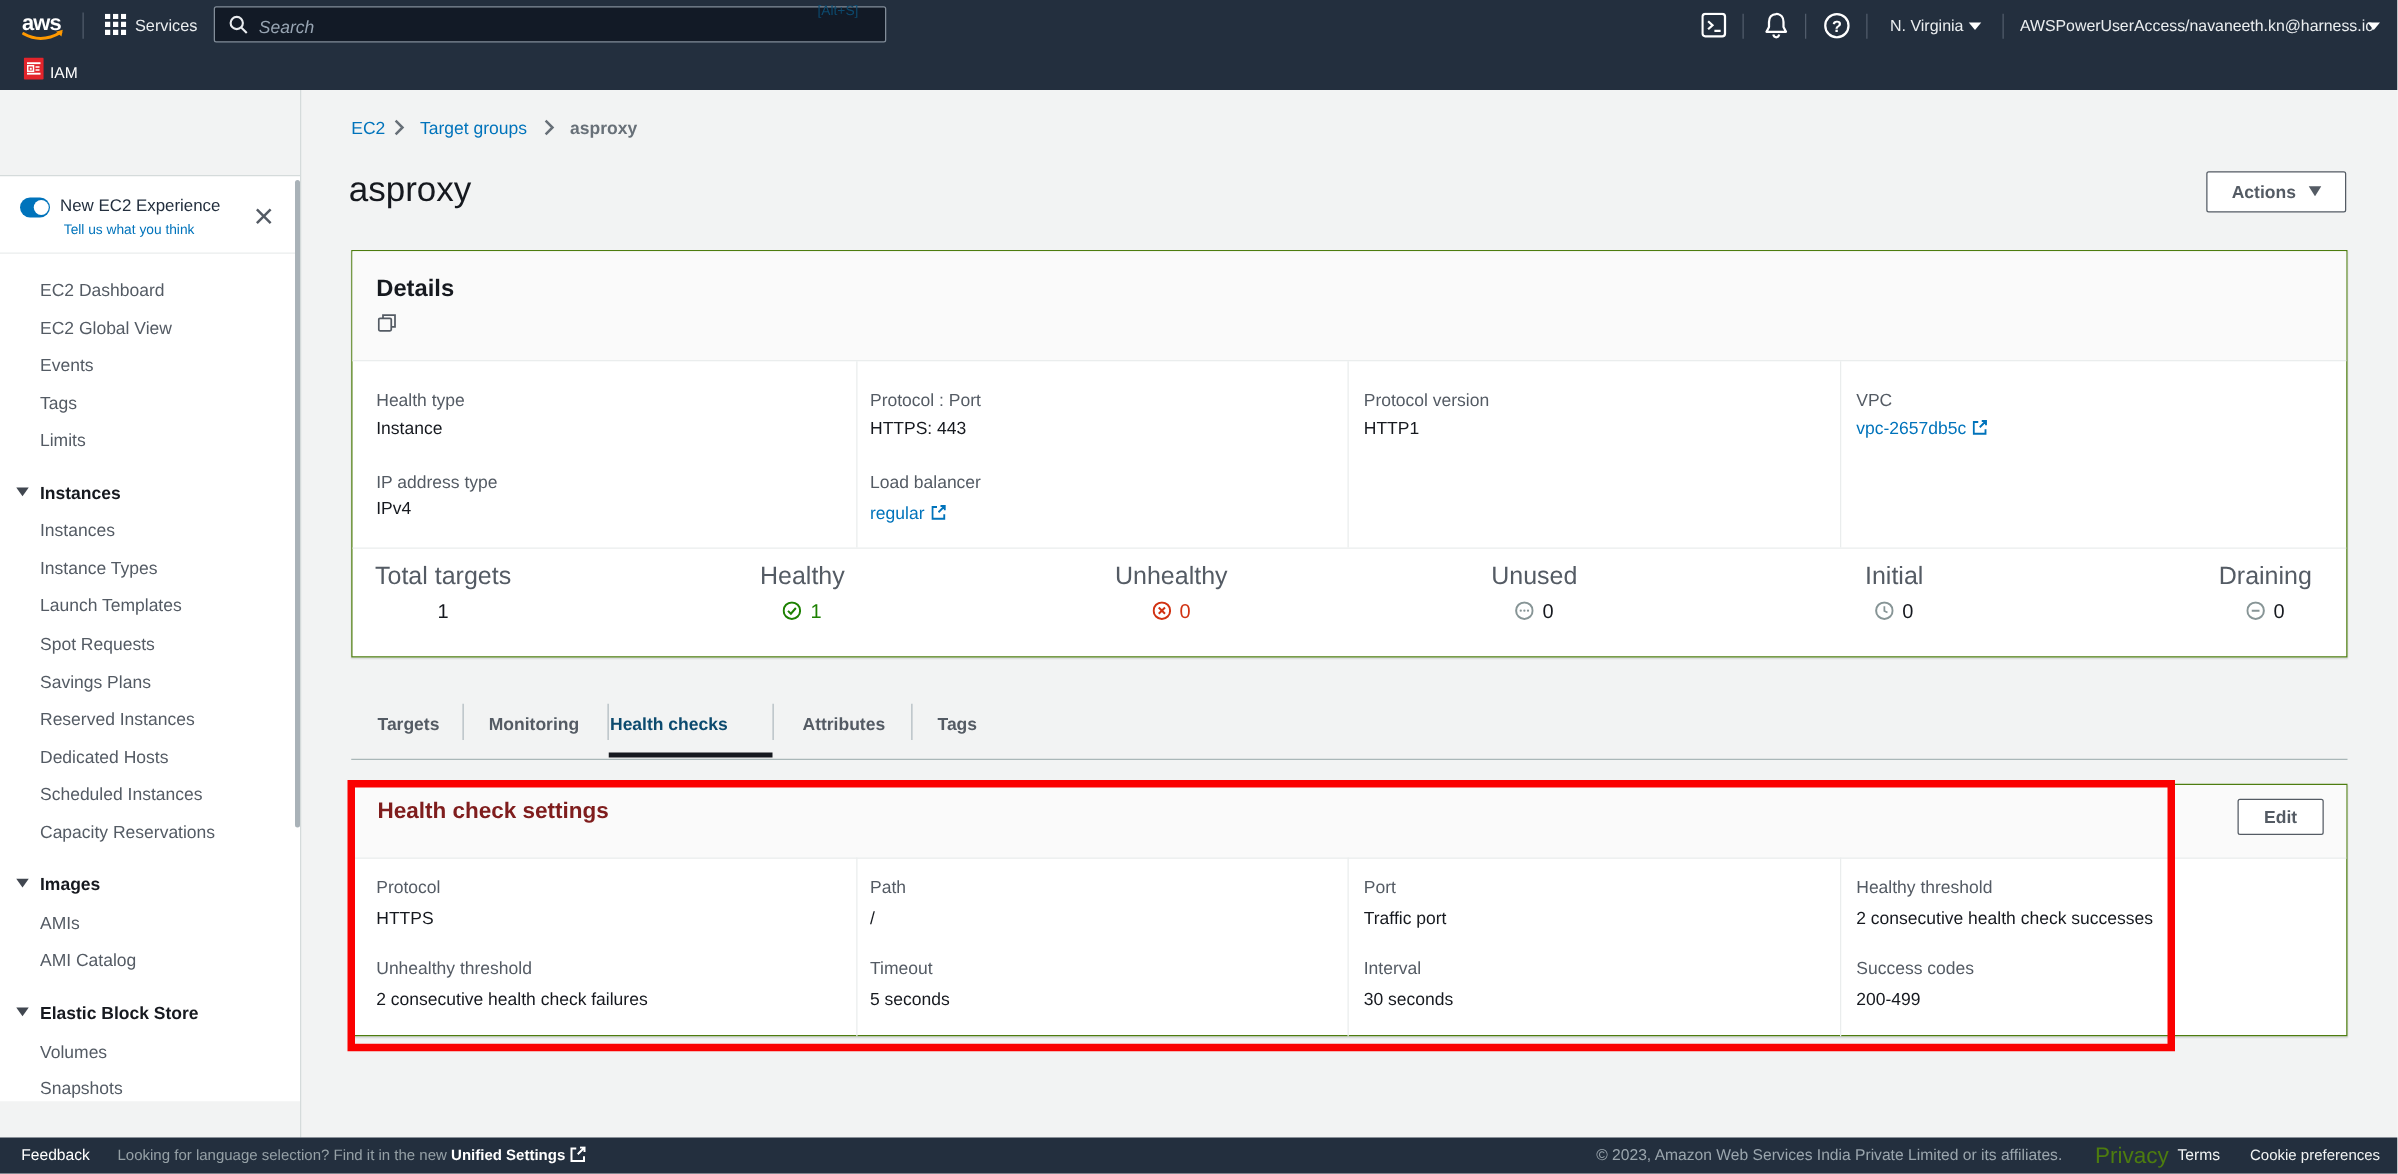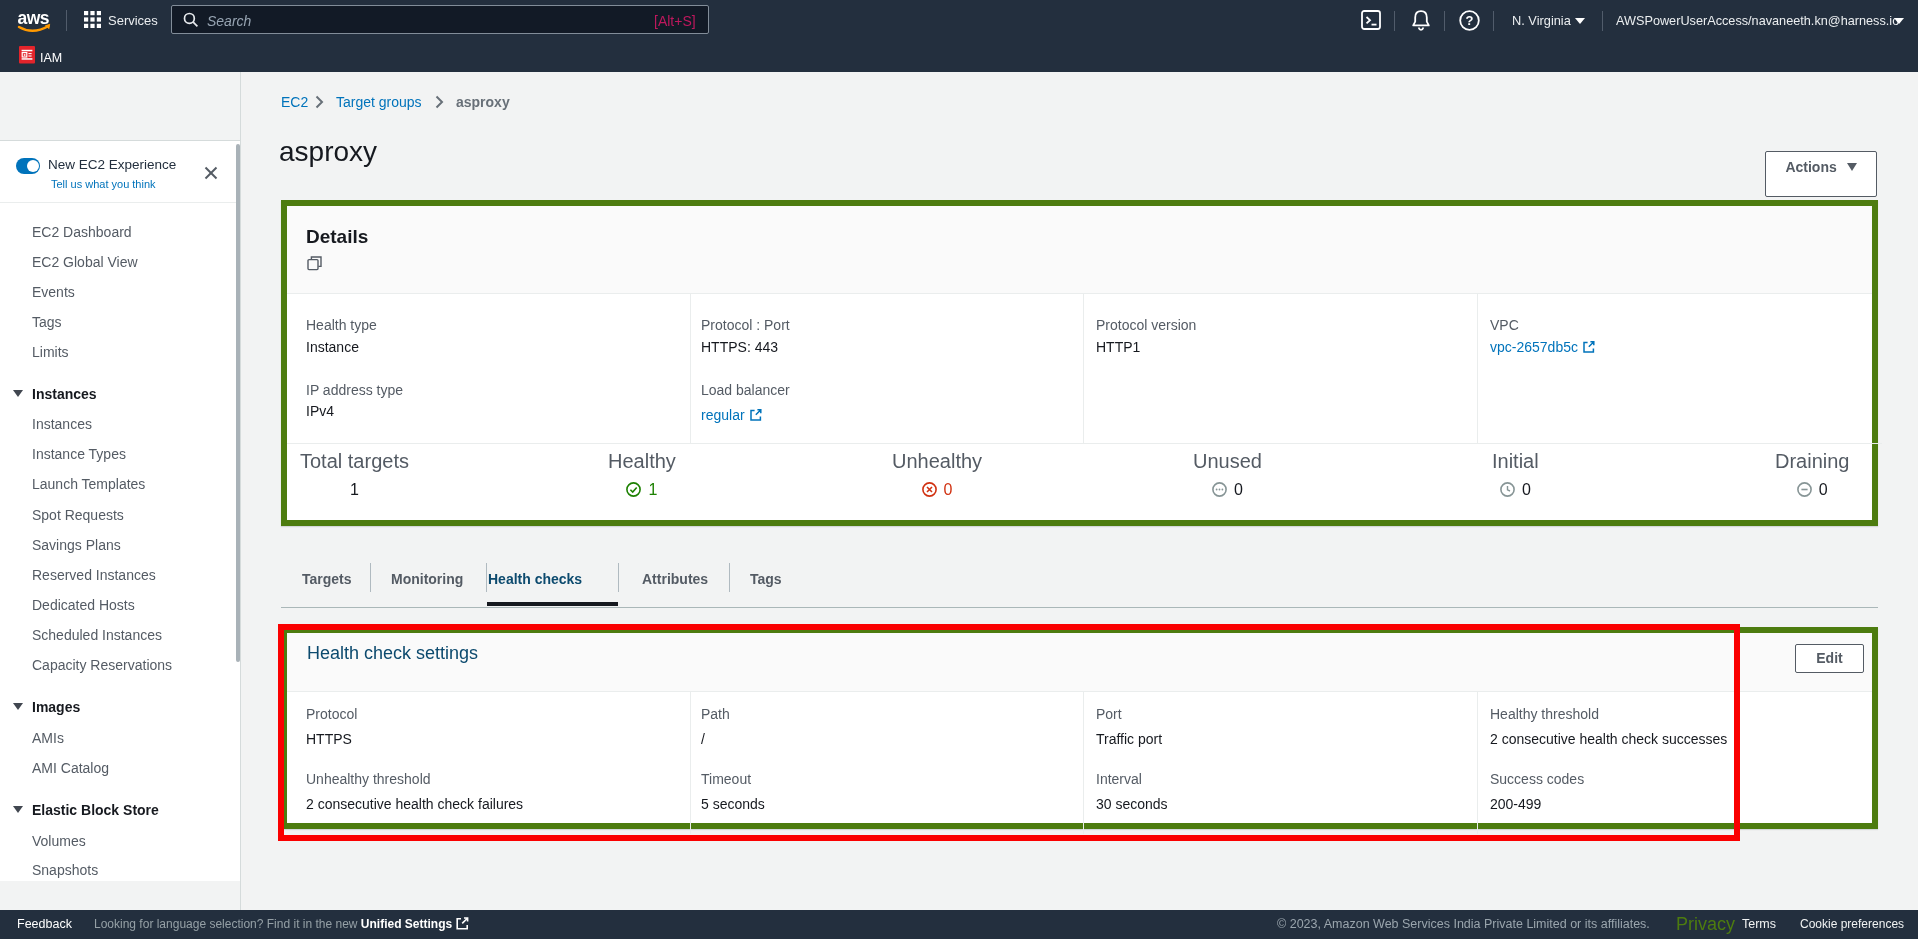--- a/index.html
+++ b/index.html
@@ -4,21 +4,21 @@
 <style>
 html,body{margin:0;padding:0}
 #root{position:relative;width:1918px;height:939px;background:#f2f3f3;font-family:"Liberation Sans",sans-serif;overflow:hidden}
 .abs{position:absolute}
 .lb{position:absolute;font-size:14px;line-height:20px;color:#545b64;white-space:nowrap}
 .vl{position:absolute;font-size:14px;line-height:20px;color:#16191f;white-space:nowrap}
 .lk{color:#0073bb;font-size:14px}
 .nav{position:absolute;left:32px;font-size:14px;line-height:20px;color:#545b64;white-space:nowrap}
 .nhdr{position:absolute;left:32px;font-size:14px;line-height:20px;color:#16191f;font-weight:bold;white-space:nowrap}
 .tri{position:absolute;left:13px;width:0;height:0;border-left:5px solid transparent;border-right:5px solid transparent;border-top:7px solid #414750}
-.card{position:absolute;background:#fff;border:6px solid #4d7c0f;box-sizing:border-box;box-shadow:0 1px 1px rgba(0,28,36,.12)}
+.card{position:absolute;background:#fff;border:1px solid #4d7c0f;box-sizing:border-box;box-shadow:0 1px 1px rgba(0,28,36,.12)}
 .chead{position:absolute;left:0;top:0;right:0;background:#fafafa;border-bottom:1px solid #eaeded}
 .vdiv{position:absolute;width:1px;background:#eaeded}
 .tab{position:absolute;top:569px;font-size:14px;font-weight:bold;line-height:20px;color:#545b64;white-space:nowrap}
 .tdiv{position:absolute;top:563px;width:1px;height:29px;background:#b0bac0}
 .stat{position:absolute;top:451px;text-align:center;white-space:nowrap}
 .stat .sl{font-size:20px;line-height:20px;color:#545b64}
 .stat .sv{font-size:16px;line-height:22px;color:#16191f;margin-top:8px}
 .stat svg{vertical-align:-2px;margin-right:7px}
 .btn{position:absolute;box-sizing:border-box;background:#fff;border:1px solid #545b64;border-radius:2px;color:#545b64;font-weight:bold;font-size:14px;text-align:center}
 .hnav{position:absolute;font-size:12.8px;line-height:18px;color:#ebeef0;white-space:nowrap}
@@ -52,21 +52,21 @@
       </g>
 </svg>
 <div class="hnav" style="left:108px;top:12px;font-size:13px">Services</div>
 
 <div class="abs" style="left:171px;top:5px;width:538px;height:29px;background:#121a26;border:1px solid #828d99;border-radius:2px;box-sizing:border-box"></div>
 <svg class="abs" style="left:183px;top:12px" width="16" height="16" viewBox="0 0 16 16">
       <circle cx="6.4" cy="6.4" r="4.9" fill="none" stroke="#e8ebee" stroke-width="1.7"></circle>
       <line x1="10.2" y1="10.2" x2="14.4" y2="14.4" stroke="#e8ebee" stroke-width="1.7"></line>
     </svg>
 <div class="hnav" style="left:207px;top:12px;font-style:italic;color:#97a4b2;font-size:14px">Search</div>
-<div class="hnav" style="left:654px;top:12px;color:#be185d;font-size:14px">[Alt+S]</div>
+<div class="hnav" style="left:654px;top:0;color:#0c4a6e;font-size:11px">[Alt+S]</div>
 
 <svg class="abs" style="left:1361px;top:10px" width="21" height="21" viewBox="0 0 21 21">
 <rect x="1" y="1" width="18" height="18" rx="2.2" fill="none" stroke="#fff" stroke-width="1.8"></rect>
 <path d="M5.5 7 L9 10.2 L5.5 13.4" fill="none" stroke="#fff" stroke-width="1.8"></path>
 <line x1="10.5" y1="14.6" x2="15.5" y2="14.6" stroke="#fff" stroke-width="1.8"></line>
 </svg>
 <div class="hdivider" style="left:1394px;top:11px;height:20px"></div>
 <svg class="abs" style="left:1410px;top:9px" width="22" height="23" viewBox="0 0 22 23">
 <path d="M11 2.2 C 7.2 2.2 5.2 5 5.2 8.6 L5.2 12.6 L3.2 16.4 L18.8 16.4 L16.8 12.6 L16.8 8.6 C16.8 5 14.8 2.2 11 2.2 Z" fill="none" stroke="#fff" stroke-width="1.8" stroke-linejoin="round"></path>
 <path d="M8.6 18.6 C9 20 9.8 20.8 11 20.8 C12.2 20.8 13 20 13.4 18.6" fill="none" stroke="#fff" stroke-width="1.8"></path>
@@ -135,21 +135,21 @@
 <svg class="abs" style="left:314px;top:95px" width="10" height="14" viewBox="0 0 10 14">
       <path d="M2.5 1.5 L8 7 L2.5 12.5" fill="none" stroke="#687078" stroke-width="2"></path>
     </svg>
 <div class="abs lk" style="left:336px;top:92px;line-height:20px">Target groups</div>
 <svg class="abs" style="left:434px;top:95px" width="10" height="14" viewBox="0 0 10 14">
       <path d="M2.5 1.5 L8 7 L2.5 12.5" fill="none" stroke="#687078" stroke-width="2"></path>
     </svg>
 <div class="abs" style="left:456px;top:92px;font-size:14px;line-height:20px;font-weight:bold;color:#687078">asproxy</div>
 
 <div class="abs" style="left:279px;top:135px;font-size:28px;line-height:34px;color:#16191f">asproxy</div>
-<div class="btn" style="left:1765px;top:151px;width:112px;height:46px;line-height:31px">Actions <span style="display:inline-block;width:0;height:0;border-left:5.5px solid transparent;border-right:5.5px solid transparent;border-top:8px solid #545b64;vertical-align:1px;margin-left:6px"></span></div>
+<div class="btn" style="left:1765px;top:137px;width:112px;height:33px;line-height:31px">Actions <span style="display:inline-block;width:0;height:0;border-left:5.5px solid transparent;border-right:5.5px solid transparent;border-top:8px solid #545b64;vertical-align:1px;margin-left:6px"></span></div>
 
 <div class="card" style="left:281px;top:200px;width:1597px;height:326px">
 <div class="chead" style="height:87px"></div>
 <div class="abs" style="left:19px;top:18px;font-size:19px;font-weight:bold;line-height:25px;color:#16191f">Details</div>
 <svg class="abs" style="left:19.5px;top:50px" width="15" height="15" viewBox="0 0 15 15">
         <rect x="1" y="3.6" width="10" height="10" rx="1" fill="none" stroke="#545b64" stroke-width="1.4"></rect>
         <path d="M4.4 3.6 L4.4 1 L14 1 L14 10.4 L11.4 10.4" fill="none" stroke="#545b64" stroke-width="1.4"></path>
       </svg>
 <div class="vdiv" style="left:403px;top:88px;height:149px"></div>
 <div class="vdiv" style="left:796px;top:88px;height:149px"></div>
@@ -222,21 +222,21 @@
 <div class="tab" style="left:391px">Monitoring</div>
 <div class="tdiv" style="left:486px"></div>
 <div class="tab" style="left:488px;color:#0c4a6e">Health checks</div>
 <div class="tdiv" style="left:618px"></div>
 <div class="tab" style="left:642px">Attributes</div>
 <div class="tdiv" style="left:729px"></div>
 <div class="tab" style="left:750px">Tags</div>
 
 <div class="card" style="left:281px;top:627px;width:1597px;height:202px">
 <div class="chead" style="height:58px"></div>
-<div class="abs" style="left:20px;top:8px;font-size:18px;font-weight:normal;line-height:24px;color:#0c4a6e">Health check settings</div>
+<div class="abs" style="left:20px;top:8px;font-size:18px;font-weight:bold;line-height:24px;color:#7f1d1d">Health check settings</div>
 <div class="btn" style="left:1508px;top:11px;width:69px;height:29px;line-height:27px">Edit</div>
 <div class="vdiv" style="left:403px;top:58px;height:143px"></div>
 <div class="vdiv" style="left:796px;top:58px;height:143px"></div>
 <div class="vdiv" style="left:1190px;top:58px;height:143px"></div>
 <div class="lb" style="left:19px;top:71px">Protocol</div>
 <div class="vl" style="left:19px;top:96px">HTTPS</div>
 <div class="lb" style="left:19px;top:136px">Unhealthy threshold</div>
 <div class="vl" style="left:19px;top:161px">2 consecutive health check failures</div>
 <div class="lb" style="left:414px;top:71px">Path</div>
 <div class="vl" style="left:414px;top:96px">/</div>

